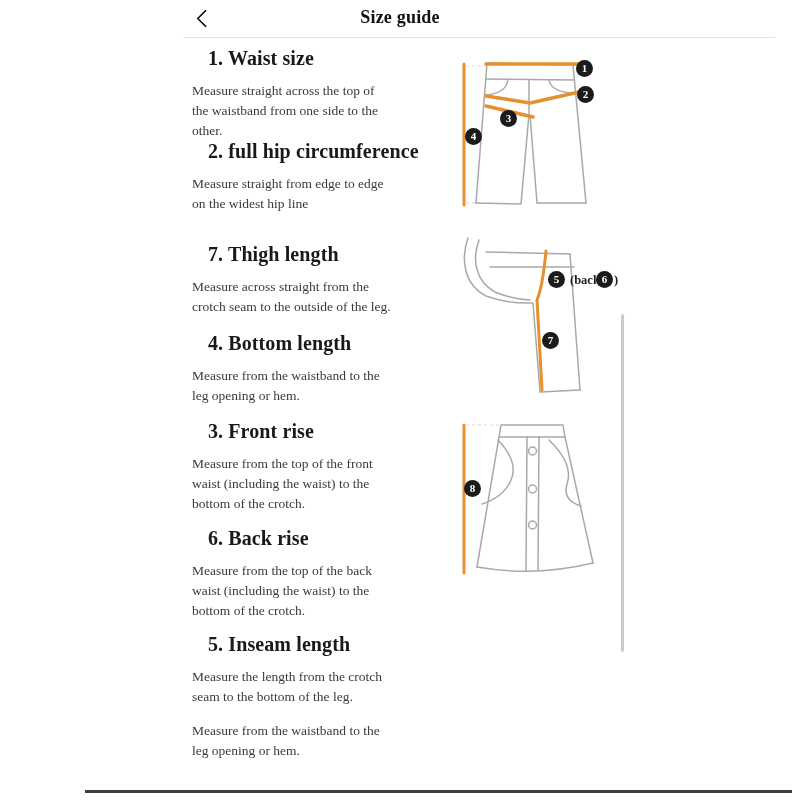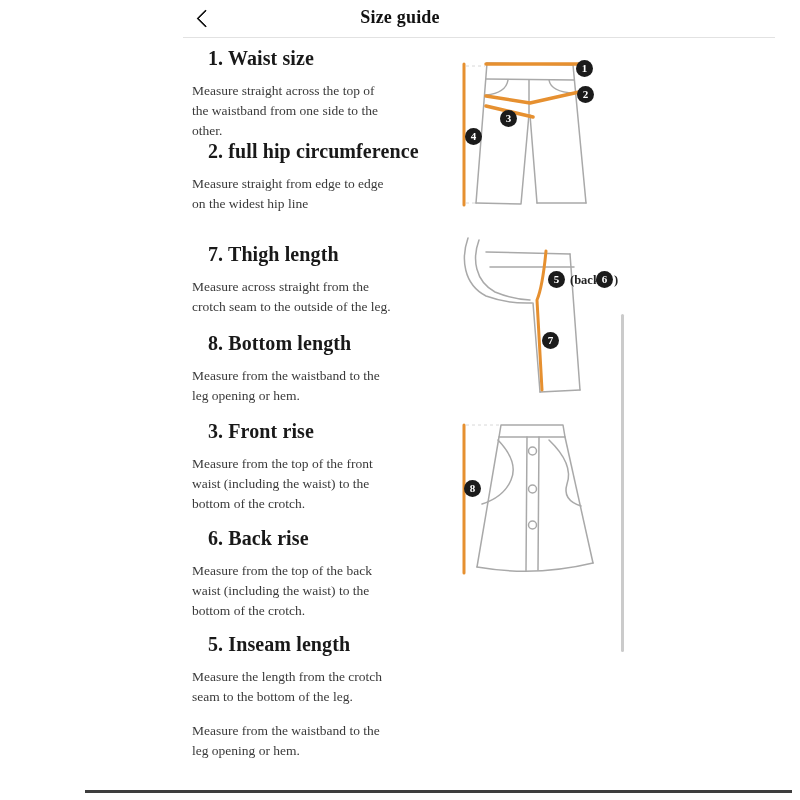--- a/index.html
+++ b/index.html
@@ -67,21 +67,21 @@
     <h2>2. full hip circumference</h2>
     <p>Measure straight from edge to edge
 on the widest hip line</p>
   </section>
   <section class="sec" style="top:243px">
     <h2>7. Thigh length</h2>
     <p>Measure across straight from the
 crotch seam to the outside of the leg.</p>
   </section>
   <section class="sec" style="top:332px">
-    <h2>8. Bottom length</h2>
+    <h2>4. Bottom length</h2>
     <p>Measure from the waistband to the
 leg opening or hem.</p>
   </section>
   <section class="sec" style="top:420px">
     <h2>3. Front rise</h2>
     <p>Measure from the top of the front
 waist (including the waist) to the
 bottom of the crotch.</p>
   </section>
   <section class="sec" style="top:527px">

